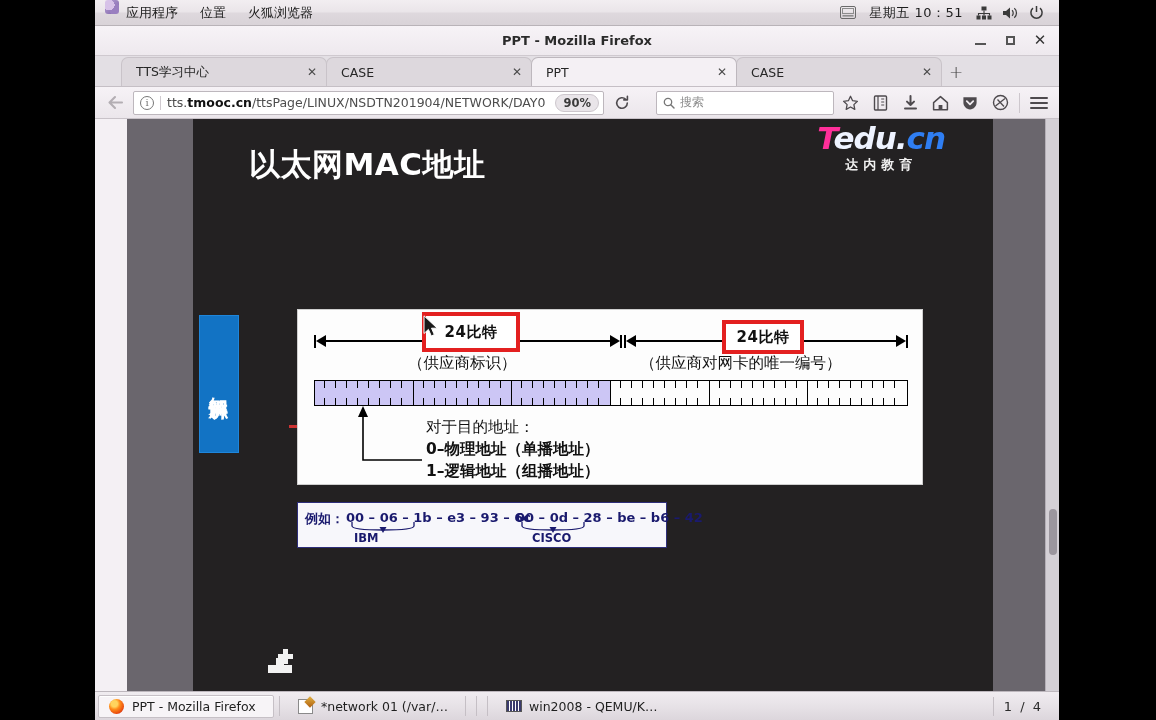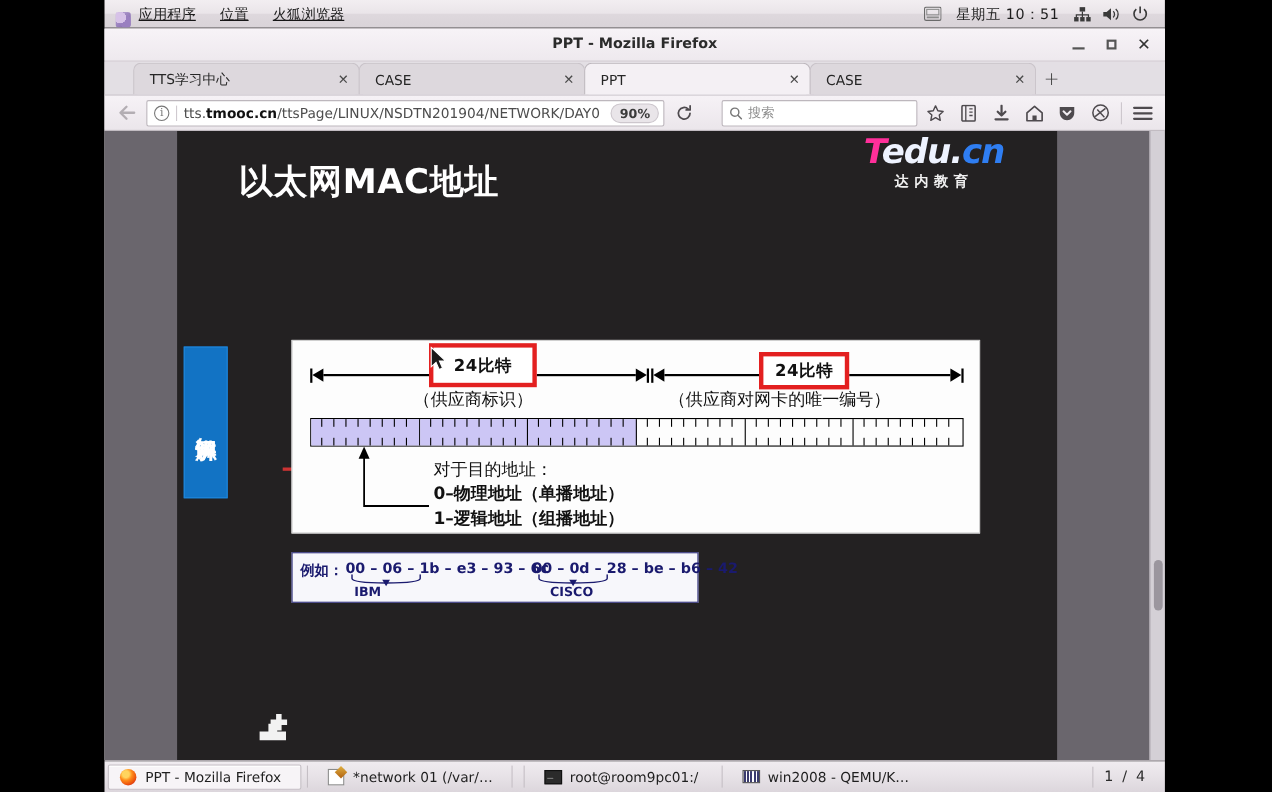--- a/index.html
+++ b/index.html
@@ -11,21 +11,21 @@
   }
   #screen { position: relative; width: 1156px; height: 720px; background: #000; }
 
   
   .gnome-panel {
     position: absolute; left: 95px; top: 0; width: 964px; height: 26px;
     background: linear-gradient(to bottom, #f2eef1 0%, #eae5e9 48%, #ded8dd 52%, #d9d3d8 100%);
     border-bottom: 1px solid #b9b3b8;
     display: flex; align-items: center;
   }
-  .gp-left { display: flex; align-items: flex-end; height: 100%; text-decoration: underline; }
+  .gp-left { display: flex; align-items: flex-start; height: 100%; }
   .gp-right { display: flex; align-items: center; height: 100%; margin-left: auto; padding-right: 10px; }
   .gp-item {
     font-size: 13px; color: #1d1d1d; padding: 0 11px; height: 100%;
     display: flex; align-items: center; white-space: nowrap;
   }
   .gp-applogo {
     width: 14px; height: 14px; margin-left: 10px; margin-right: -4px;
     background:
       radial-gradient(circle at 30% 35%, #d7c2e8 0 40%, transparent 41%),
       radial-gradient(circle at 70% 65%, #9a7fc0 0 42%, transparent 43%),
@@ -101,21 +101,21 @@
     border: 1px solid #cdc7cd; border-radius: 11px; padding: 1px 7px; margin-left: 6px; flex: 0 0 auto;
   }
   .searchbar {
     width: 178px; height: 24px; background: #fff; border: 1px solid #bdb7bd; border-radius: 2px;
     display: flex; align-items: center; padding: 0 6px; margin-left: 18px; flex: 0 0 178px;
   }
   .search-ph { font-size: 12px; color: #8d8d8d; margin-left: 5px; }
   .navbar-sep { width: 1px; height: 20px; background: #cdc7cd; margin: 0 3px; }
 
   
-  .ff-content { flex: 1; background: #6a666d; position: relative; overflow: hidden; display: flex; }
+  .ff-content { flex: 1; background: #6a666d; position: relative; overflow: hidden; display: flex; margin-left: 32px; }
   .content-pad { flex: 1; position: relative; }
   .slide {
     position: absolute; left: 66px; top: 0; width: 800px; height: 572px;
     background: #232122;
     overflow: hidden;
   }
   .slide-title {
     position: absolute; left: 56px; top: 25px;
     font-size: 31px; font-weight: 700; color: #fff; letter-spacing: .5px;
   }
@@ -618,26 +618,20 @@
     </div>
     <span class="tb-sep"></span>
     <div class="tb-item" style="width:172px">
       <span class="ico16">
           <span class="gedit-ico"></span>
         </span>
       <span class="lbl">*network 01 (/var/ftp/···</span>
     </div>
     <span class="tb-sep"></span>
     <span class="tb-sep"></span>
-    <div class="tb-item" style="width:166px">
-      <span class="ico16">
-          <span class="term-ico"></span>
-        </span>
-      <span class="lbl">root@room9pc01:/</span>
-    </div>
     <span class="tb-sep"></span>
     <div class="tb-item" style="width:172px">
       <span class="ico16">
           <span class="vm-ico"></span>
         </span>
       <span class="lbl">win2008 - QEMU/KVM</span>
     </div>
     <div class="tb-pager">1 / 4</div>
   </div>
 

